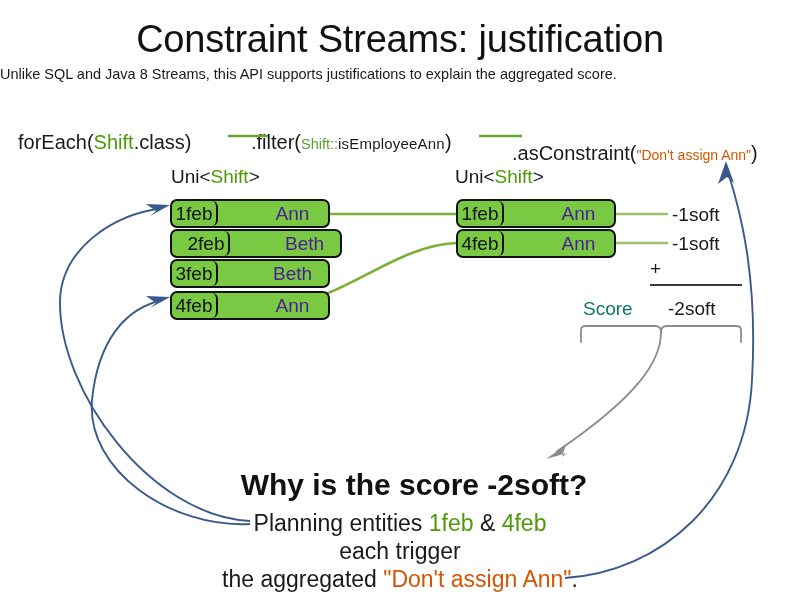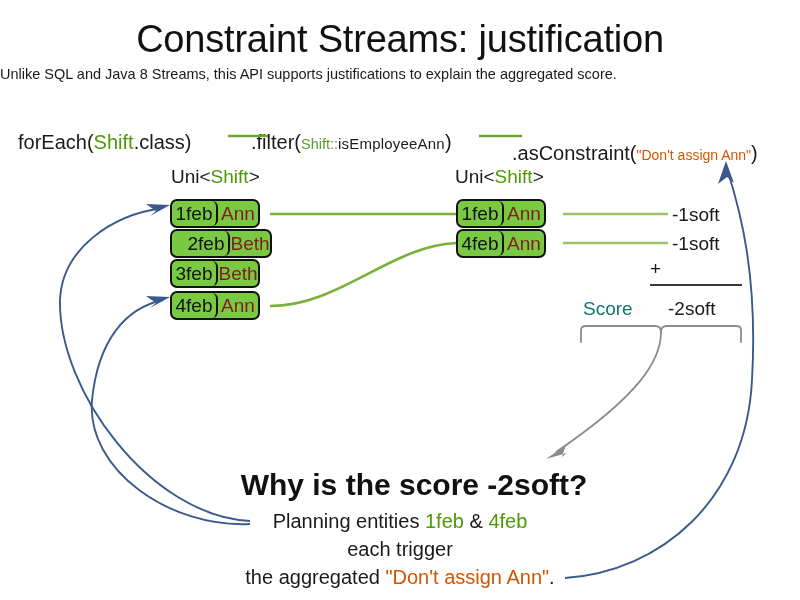--- a/index.html
+++ b/index.html
@@ -97,22 +97,23 @@
     line-height: 1;
     box-sizing: border-box;
   }
   .card .cell-date {
     width: 46px;
     color: #111111;
     border-right: 2px solid #111111;
     border-radius: 0 6px 6px 0;
   }
   .card .cell-name {
-    width: 40px;
-    color: #7f1d1d;
+    width: 71px;
+    color: #4c1d95;
+    margin-left: 39px;
   }
   
   .soft-label {
     position: absolute;
     font-size: 19px;
     color: #1a1a1a;
     white-space: nowrap;
   }
   
   .score-plus {
@@ -155,21 +156,21 @@
     font-weight: bold;
     color: #111111;
     white-space: nowrap;
     padding-left: 14px;
   }
   .explain {
     position: absolute;
     left: 0;
     width: 800px;
     text-align: center;
-    font-size: 20px;
+    font-size: 23px;
     color: #1a1a1a;
     white-space: nowrap;
   }
   .explain-1 { top: 510px; }
   .explain-2 { top: 538px; }
   .explain-3 { top: 566px; }
   
   svg.overlay {
     position: absolute;
     left: 0;

